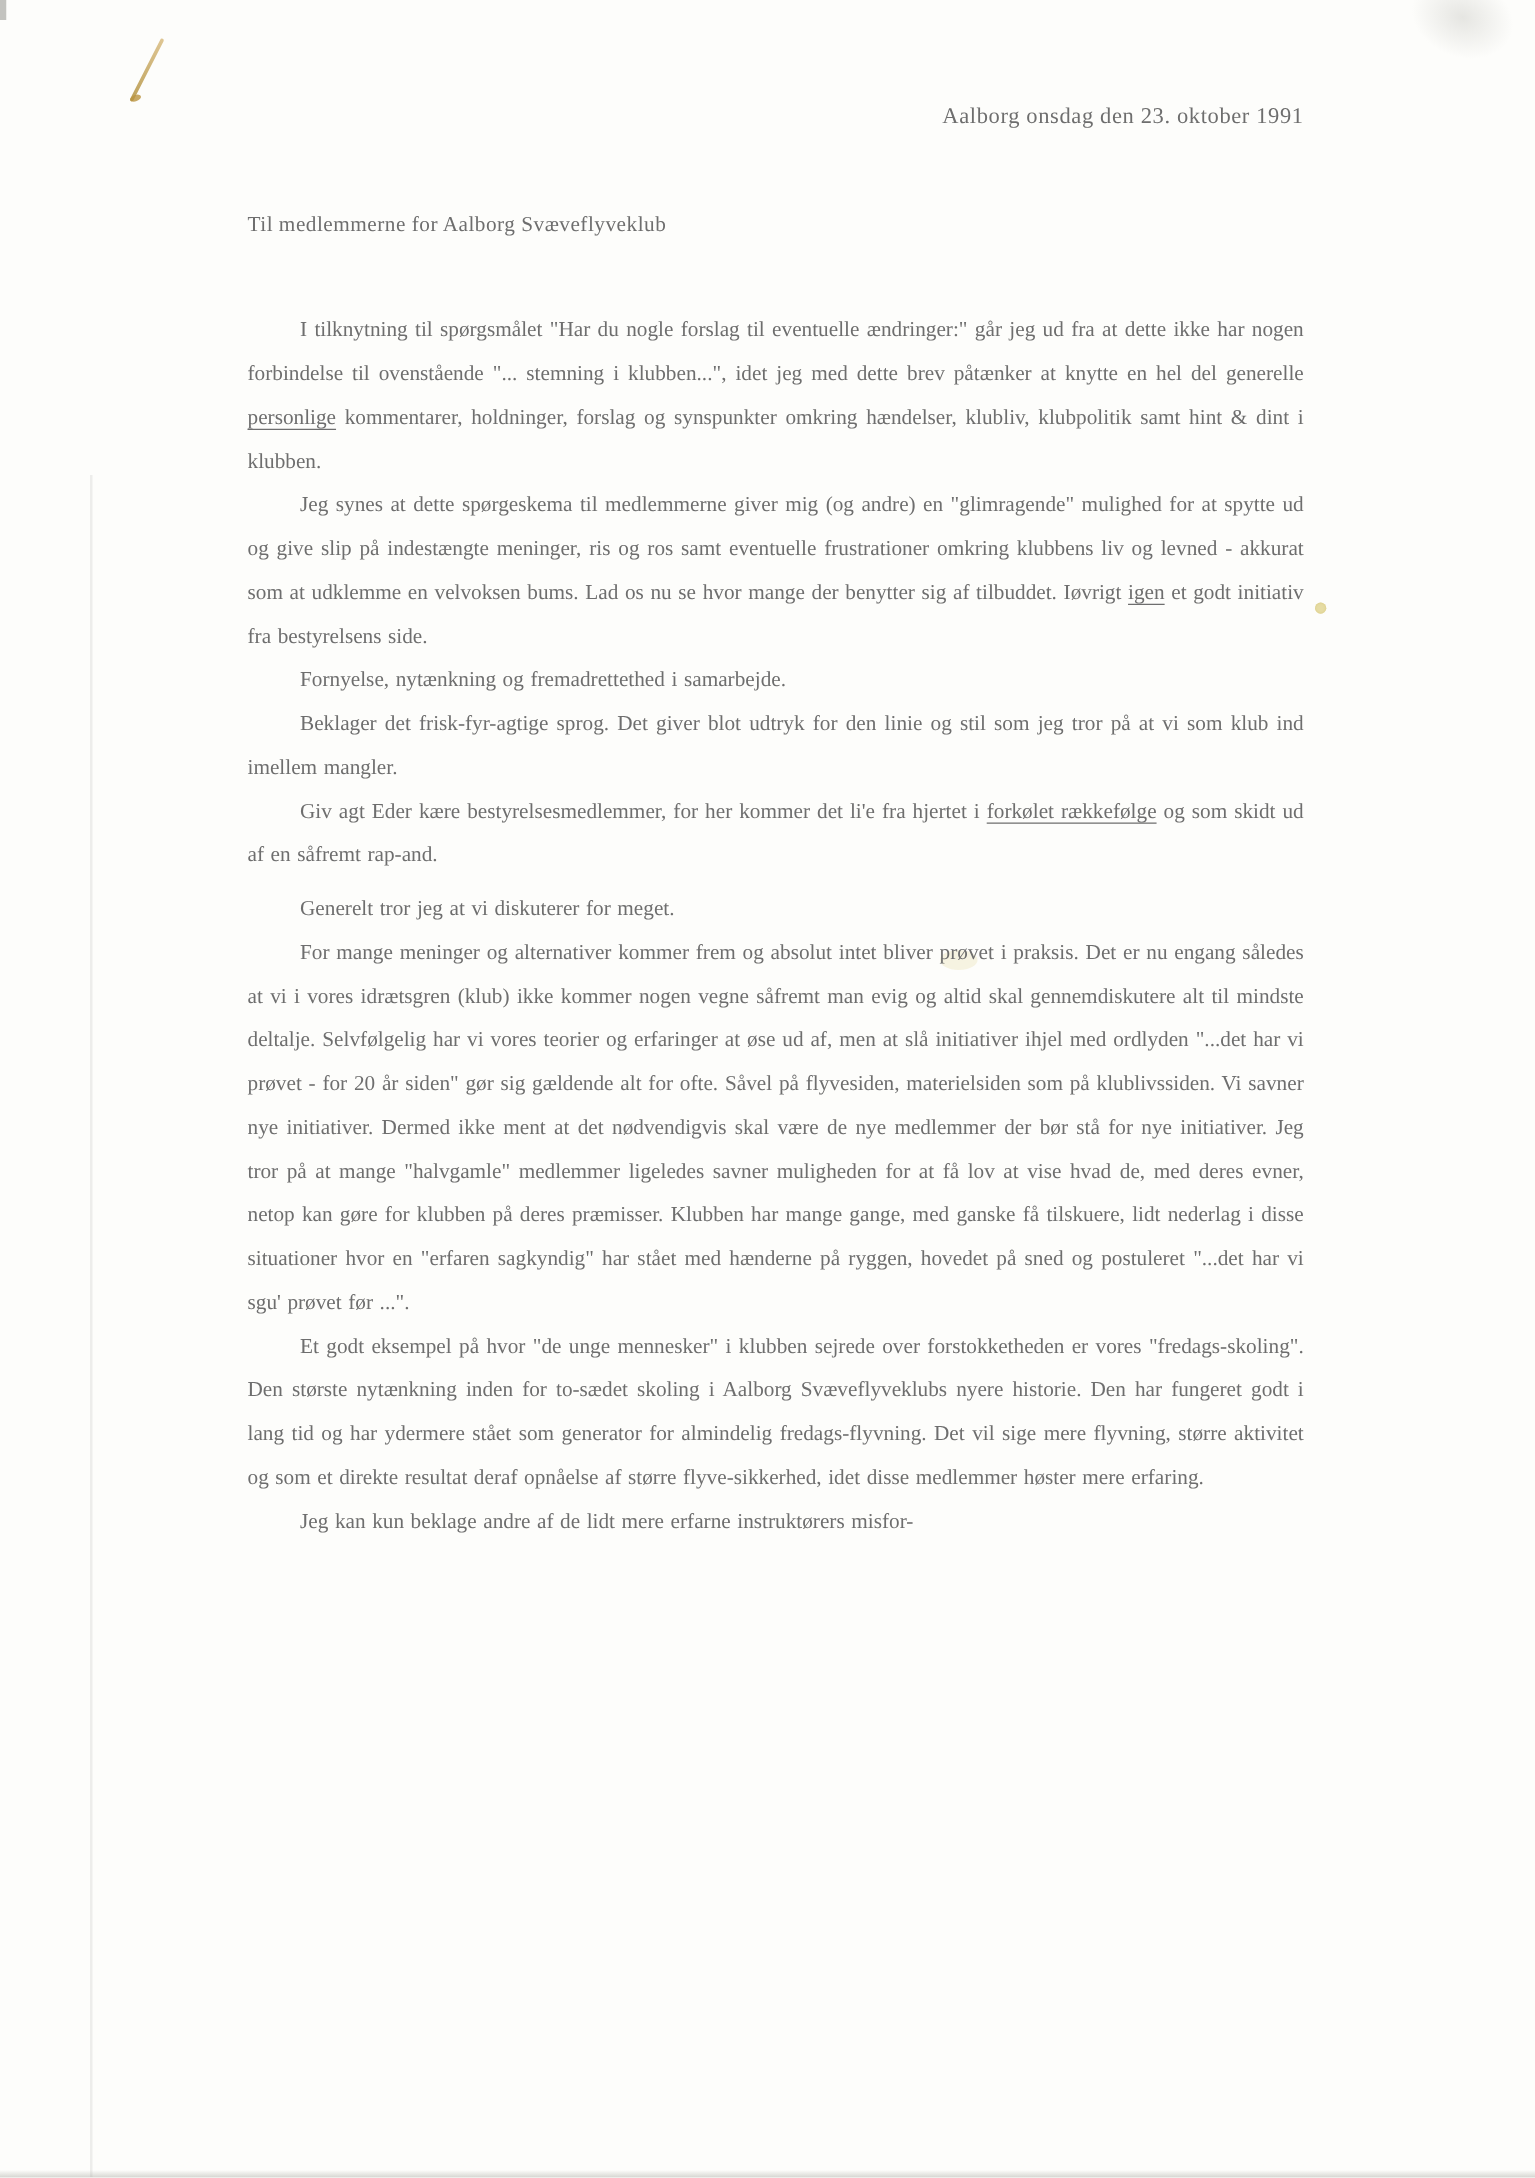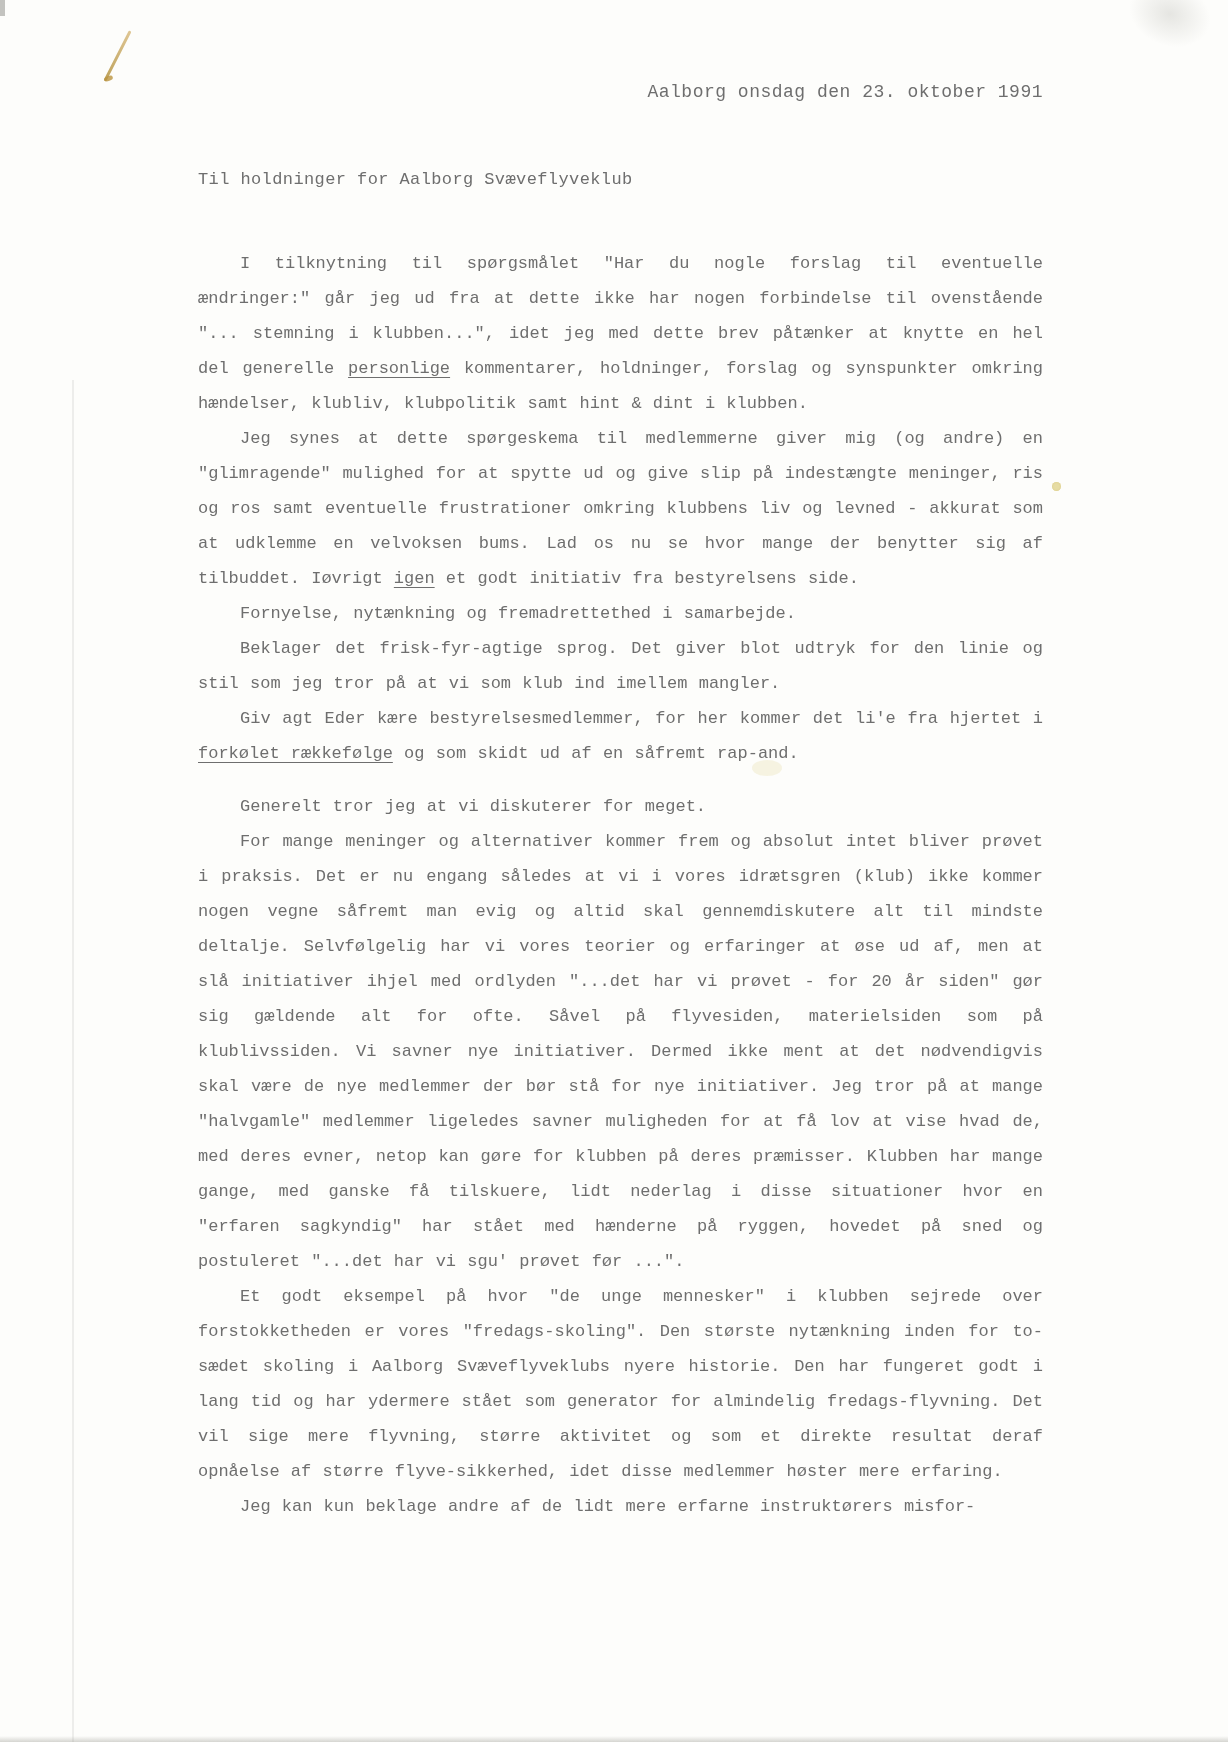--- a/index.html
+++ b/index.html
@@ -6,21 +6,21 @@
     margin: 0;
     padding: 0;
     background: #e8e8e6;
   }
   .page {
     position: relative;
     width: 1228px;
     height: 1742px;
     background: #fdfdfb;
     overflow: hidden;
-    font-family: Liberation Mono, monospace;
+    font-family: Liberation Serif, serif;
     color: var(--ink, #6e6e6e);
   }
   .date-line {
     position: absolute;
     top: 82px;
     left: 198px;
     width: 845px;
     text-align: right;
     font-size: 18px;
     letter-spacing: 0.5px;
@@ -42,21 +42,21 @@
     font-size: 17px;
     line-height: 35px;
   }
   .para {
     margin: 0;
     text-align: justify;
     text-indent: 42px;
     word-spacing: 1px;
   }
   .section + .section {
-    margin-top: 18px;
+    margin-top: 8px;
   }
   .u {
     text-decoration: underline;
     text-underline-offset: 4px;
     margin-top: 37px;
   }
   
   .corner-mark {
     position: absolute;
     left: 0; top: 0;
@@ -127,21 +127,21 @@
   <div class="pen-scratch"></div>
   <div class="pen-scratch-blob"></div>
   <div class="smudge-top-right"></div>
   <div class="yellow-dot"></div>
   <div class="stain-mid"></div>
   <div class="scan-crease"></div>
   <div class="bottom-shadow"></div>
 
   <div class="date-line">Aalborg onsdag den 23. oktober 1991</div>
 
-  <div class="salutation">Til holdninger for Aalborg Svæveflyveklub</div>
+  <div class="salutation">Til medlemmerne for Aalborg Svæveflyveklub</div>
 
   <div class="letter-body">
       <div class="section">
         <p class="para"><span>I tilknytning til spørgsmålet "Har du nogle forslag til eventuelle ændringer:" går jeg ud fra at dette ikke har nogen forbindelse til ovenstående "... stemning i klubben...", idet jeg med dette brev påtænker at knytte en hel del generelle </span><span class="u">personlige</span><span> kommentarer, holdninger, forslag og synspunkter omkring hændelser, klubliv, klubpolitik samt hint &amp; dint i klubben.</span></p>
         <p class="para"><span>Jeg synes at dette spørgeskema til medlemmerne giver mig (og andre) en "glimragende" mulighed for at spytte ud og give slip på indestængte meninger, ris og ros samt eventuelle frustrationer omkring klubbens liv og levned - akkurat som at udklemme en velvoksen bums. Lad os nu se hvor mange der benytter sig af tilbuddet. Iøvrigt </span><span class="u">igen</span><span> et godt initiativ fra bestyrelsens side.</span></p>
         <p class="para"><span>Fornyelse, nytænkning og fremadrettethed i samarbejde.</span></p>
         <p class="para"><span>Beklager det frisk-fyr-agtige sprog. Det giver blot udtryk for den linie og stil som jeg tror på at vi som klub ind imellem mangler.</span></p>
         <p class="para"><span>Giv agt Eder kære bestyrelsesmedlemmer, for her kommer det li'e fra hjertet i </span><span class="u">forkølet rækkefølge</span><span> og som skidt ud af en såfremt rap-and.</span></p>
       </div>
       <div class="section">

